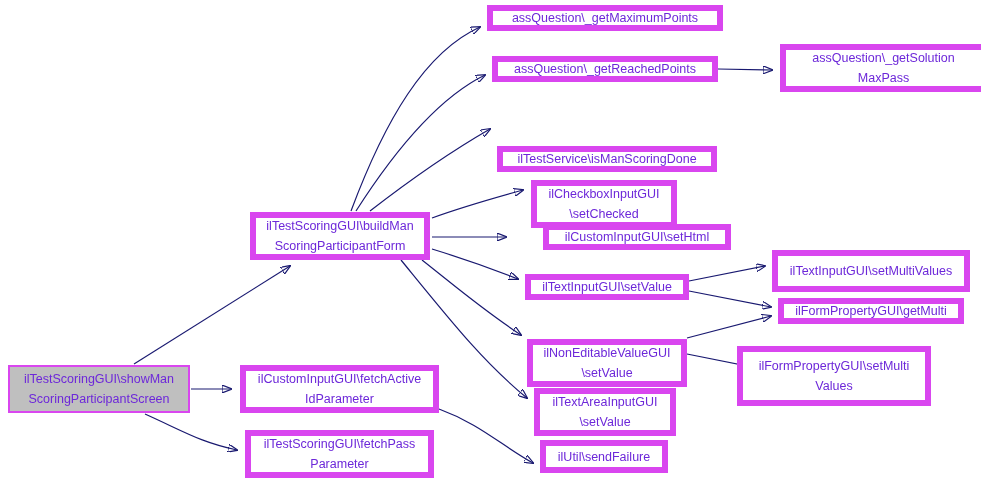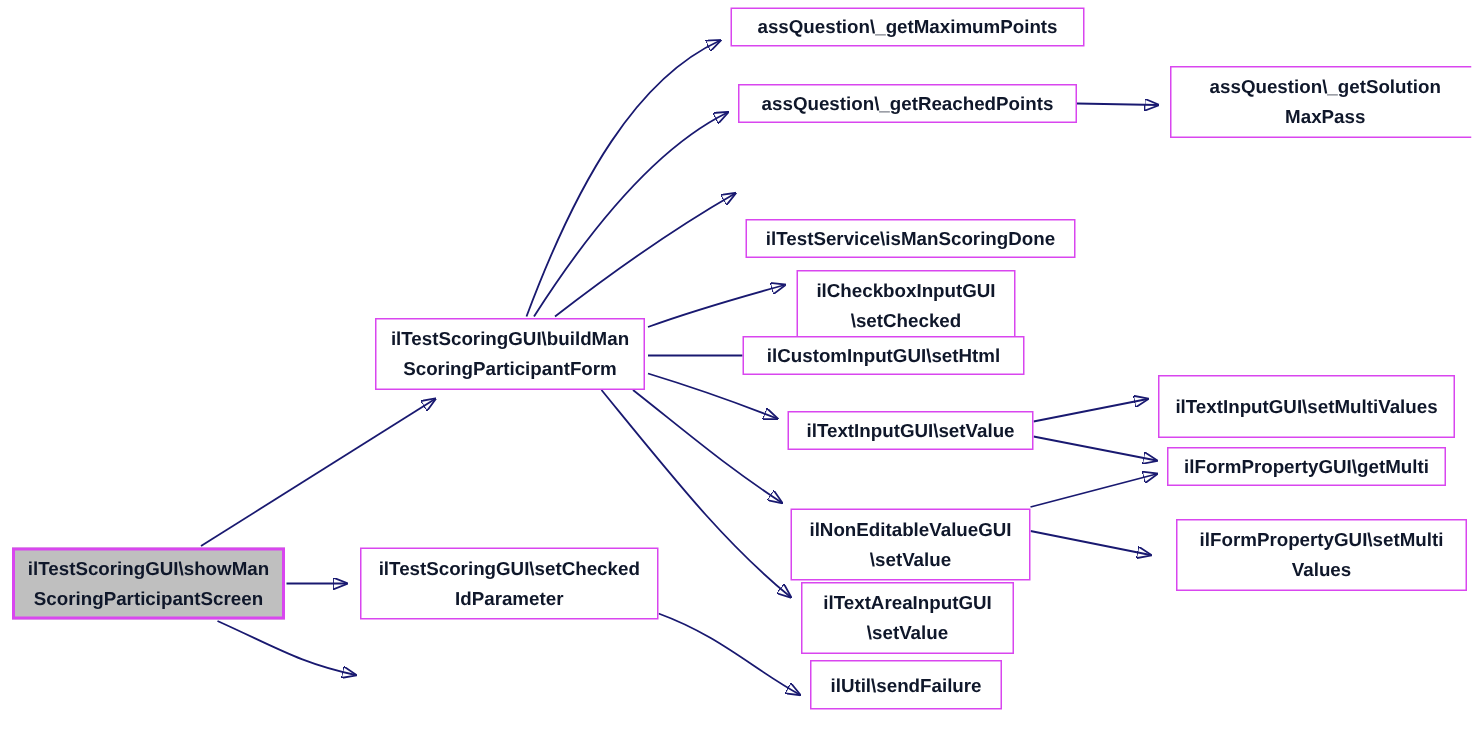--- a/index.html
+++ b/index.html
@@ -23,32 +23,31 @@
   }
   .edges path {
     fill: none;
     stroke: #191970;
     stroke-width: 1.2;
   }
   .node {
     position: absolute;
     z-index: 2;
     box-sizing: border-box;
-    border: 1px solid #d946ef;
+    border: 6px solid #d946ef;
     background: #ffffff;
-    color: #0f172a;
+    color: #6d28d9;
     font-size: 12.5px;
     line-height: 20px;
     text-align: center;
     white-space: pre-line;
     display: flex;
     align-items: center;
     justify-content: center;
     cursor: pointer;
-    font-weight: bold;
   }
   .node.highlighted {
     background: #bfbfbf;
     border-width: 2px;
     cursor: default;
   }
 </style>
 </head>
 <body>
 
@@ -78,48 +77,50 @@
     <path d="M687,354 L767,370" marker-end="url(#arrow)"></path>
     <path d="M439,409 C480,424 502,446 533,463" marker-end="url(#arrow)"></path>
   </svg>
 
   <div class="node highlighted" style="left:8px; top:365px; width:182px; height:48px;">ilTestScoringGUI\showMan
 ScoringParticipantScreen</div>
 
   <div class="node" style="left:250px; top:212px; width:180px; height:48px;">ilTestScoringGUI\buildMan
 ScoringParticipantForm</div>
 
-  <div class="node" style="left:240px; top:365px; width:199px; height:48px;">ilTestScoringGUI\setChecked
+  <div class="node" style="left:240px; top:365px; width:199px; height:48px;">ilCustomInputGUI\fetchActive
 IdParameter</div>
 
+  <div class="node" style="left:245px; top:430px; width:189px; height:48px;">ilTestScoringGUI\fetchPass
+Parameter</div>
 
   <div class="node" style="left:487px; top:5px; width:236px; height:26px;">assQuestion\_getMaximumPoints</div>
 
   <div class="node" style="left:492px; top:56px; width:226px; height:26px;">assQuestion\_getReachedPoints</div>
 
   <div class="node" style="left:780px; top:44px; width:207px; height:48px;">assQuestion\_getSolution
 MaxPass</div>
 
   <div class="node" style="left:497px; top:106px; width:220px; height:26px;margin-top:40px;">ilTestService\isManScoringDone</div>
 
   <div class="node" style="left:531px; top:156px; width:146px; height:48px;margin-top:24px;">ilCheckboxInputGUI
 \setChecked</div>
 
-  <div class="node" style="left:495px; top:224px; width:188px; height:26px;">ilCustomInputGUI\setHtml</div>
+  <div class="node" style="left:543px; top:224px; width:188px; height:26px;">ilCustomInputGUI\setHtml</div>
 
   <div class="node" style="left:525px; top:274px; width:164px; height:26px;">ilTextInputGUI\setValue</div>
 
   <div class="node" style="left:527px; top:324px; width:160px; height:48px;margin-top:15px;">ilNonEditableValueGUI
 \setValue</div>
 
   <div class="node" style="left:534px; top:388px; width:142px; height:48px;">ilTextAreaInputGUI
 \setValue</div>
 
   <div class="node" style="left:540px; top:440px; width:128px; height:33px;">ilUtil\sendFailure</div>
 
   <div class="node" style="left:772px; top:250px; width:198px; height:42px;">ilTextInputGUI\setMultiValues</div>
 
   <div class="node" style="left:778px; top:298px; width:186px; height:26px;">ilFormPropertyGUI\getMulti</div>
 
-  <div class="node" style="left:784px; top:346px; width:194px; height:48px;">ilFormPropertyGUI\setMulti
+  <div class="node" style="left:737px; top:346px; width:194px; height:60px;">ilFormPropertyGUI\setMulti
 Values</div>
 
 </div>
 
 </body></html>

